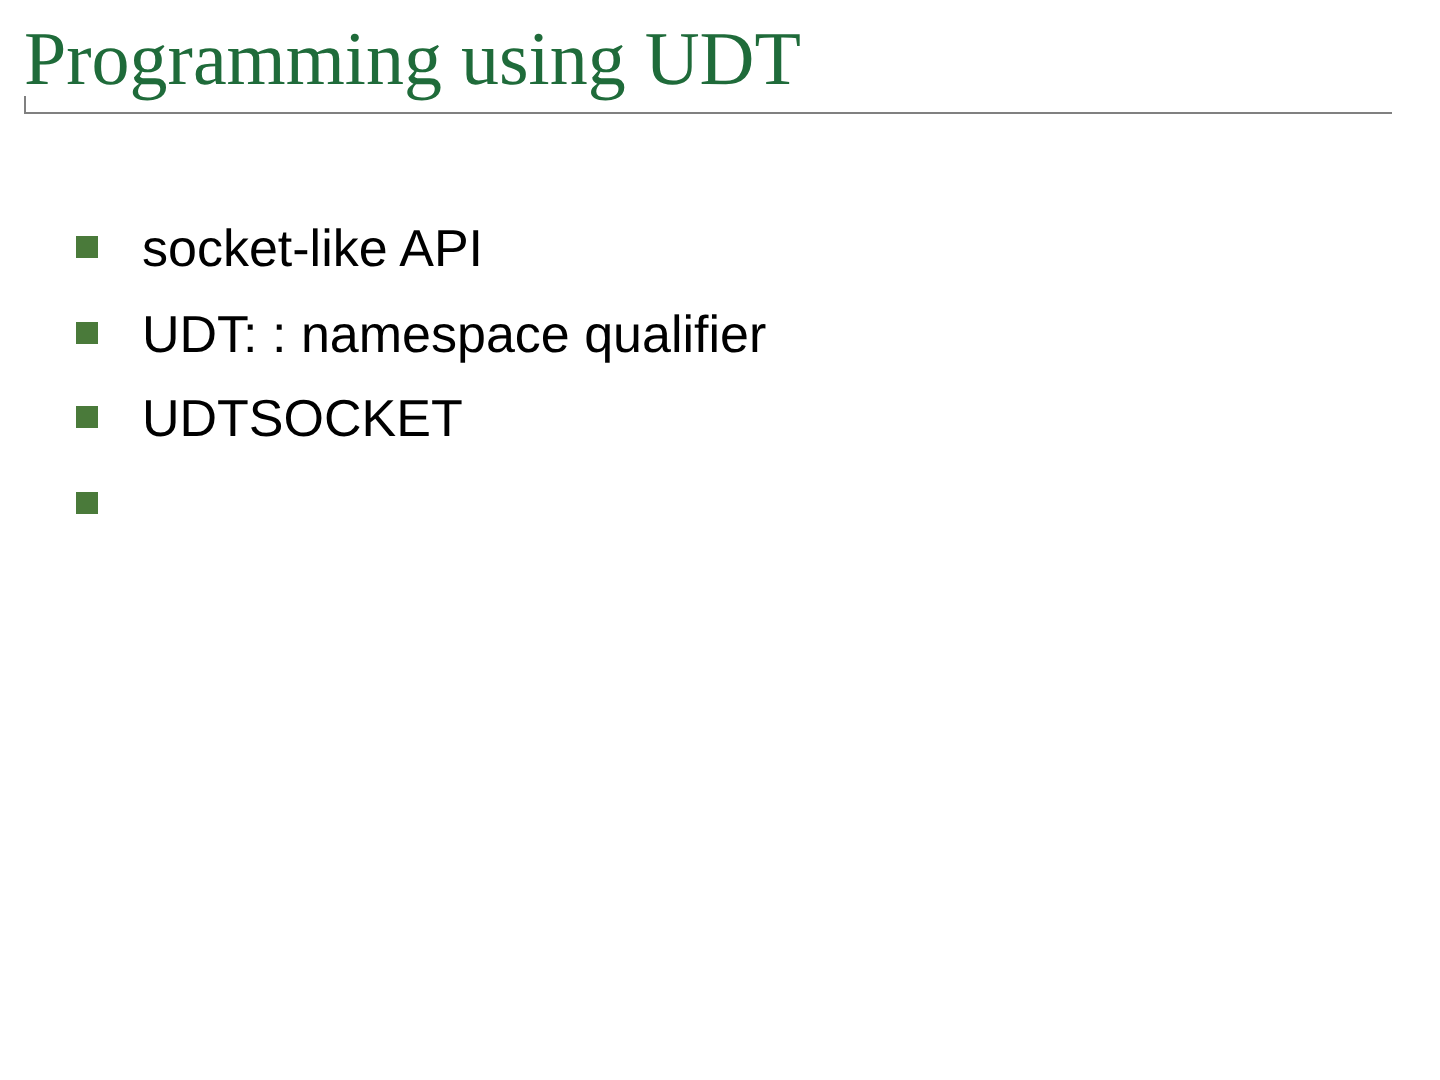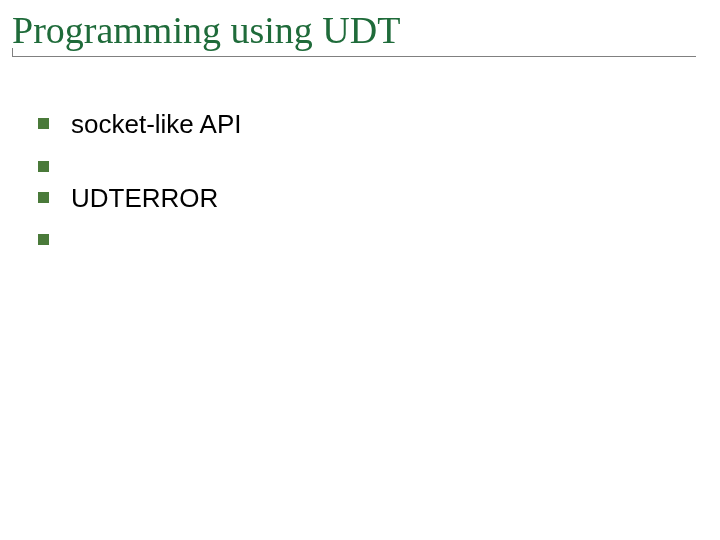--- a/index.html
+++ b/index.html
@@ -85,23 +85,24 @@
   <div class="title-rule-tick"></div>
   <div class="title-rule"></div>
 
   <div class="body">
     <div class="item">
       <span class="bullet"></span>
       <span class="item-text">socket-like API</span>
     </div>
     <div class="item">
       <span class="bullet"></span>
+      <span class="item-text">UDT: : namespace qualifier</span>
     </div>
     <div class="item">
       <span class="bullet"></span>
-      <span class="item-text">UDTERROR</span>
+      <span class="item-text">UDTSOCKET</span>
     </div>
     <div class="item">
       <span class="bullet"></span>
     </div>
   </div>
 
 </div>
 
 </body></html>

